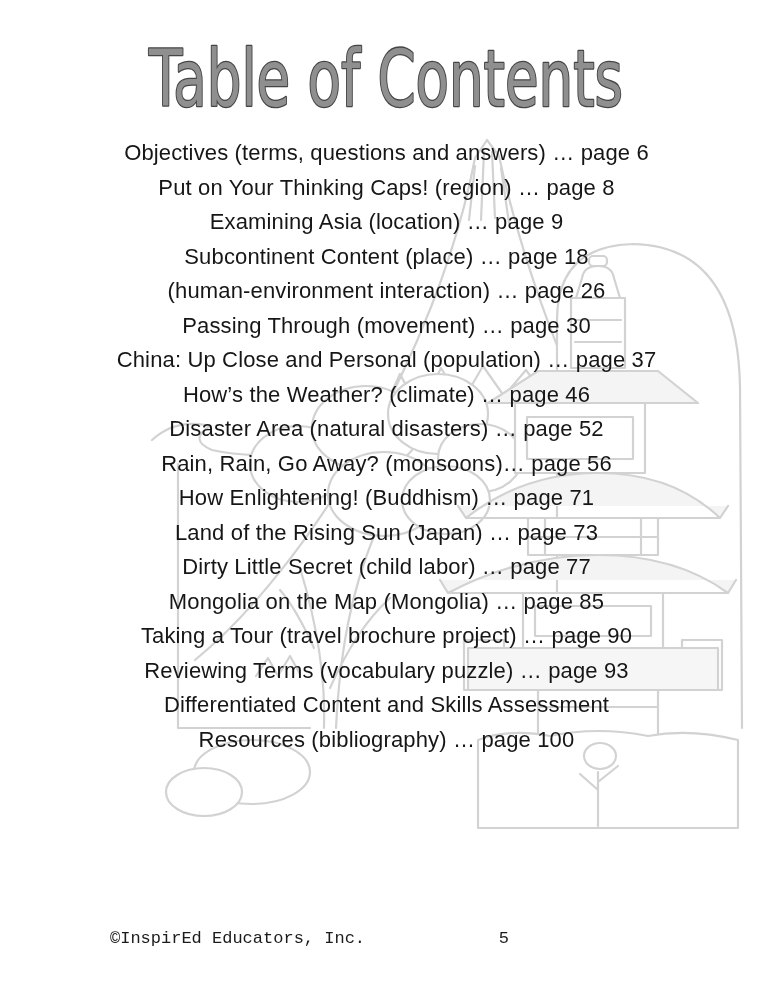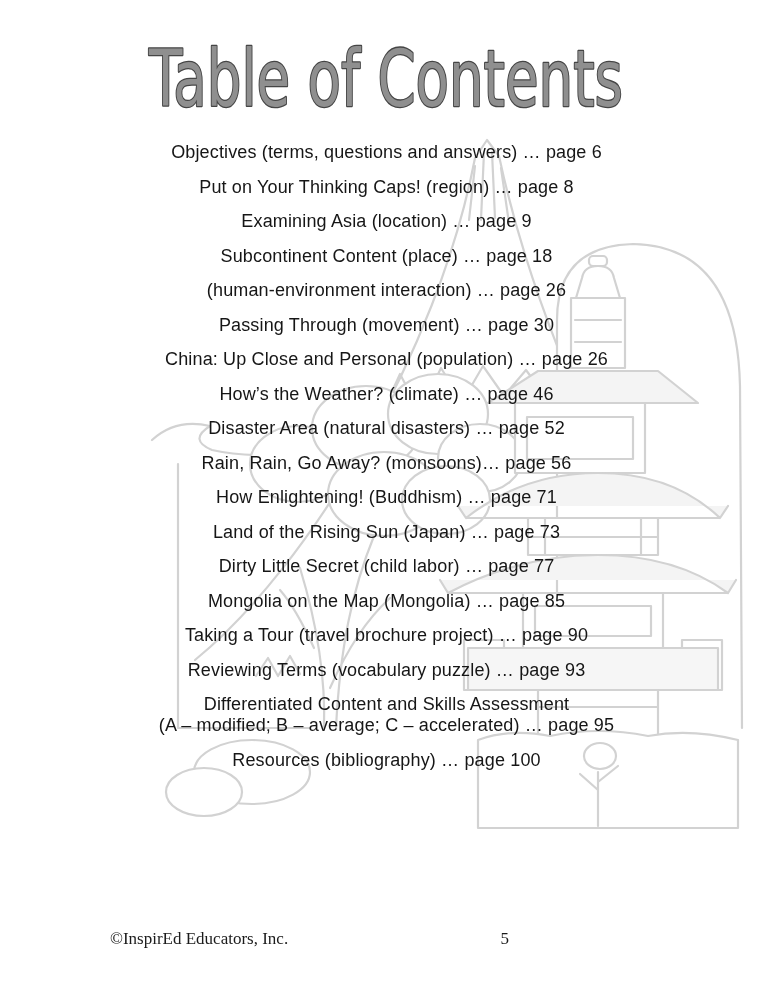--- a/index.html
+++ b/index.html
@@ -27,34 +27,34 @@
     stroke-linejoin: round;
   }
   .toc {
     position: absolute;
     top: 142px; left: 0; width: 773px;
     z-index: 1;
     text-align: center;
     color: #161616;
   }
   .entry {
-    font-size: 18px;
+    font-size: 22px;
     line-height: 21px;
     margin-bottom: 13.5px;
     letter-spacing: 0.15px;
   }
   .footer {
     position: absolute;
     top: 929px; left: 0; width: 620px;
     box-sizing: border-box;
     padding: 0 111px 0 110px;
     display: flex;
     justify-content: space-between;
     align-items: baseline;
-    font-family: Liberation Serif, serif;
+    font-family: Liberation Mono, monospace;
     font-size: 17px;
     color: #1b1b1b;
     z-index: 2;
   }
 </style>
 </head>
 <body>
 
 <svg class="watermark" width="622" height="712" viewBox="0 0 622 712">
   <g stroke="#d2d2d2" stroke-width="2.2" fill="none" stroke-linejoin="round" stroke-linecap="round">
@@ -129,21 +129,21 @@
   <div class="entry">
       <div>Subcontinent Content (place) … page 18</div>
     </div>
   <div class="entry">
     <div>(human-environment interaction) … page 26</div>
   </div>
   <div class="entry">
       <div>Passing Through (movement) … page 30</div>
     </div>
   <div class="entry">
-      <div>China: Up Close and Personal (population) … page 26</div>
+      <div>China: Up Close and Personal (population) … page 37</div>
     </div>
   <div class="entry">
       <div>How’s the Weather? (climate) … page 46</div>
     </div>
   <div class="entry">
       <div>Disaster Area (natural disasters) … page 52</div>
     </div>
   <div class="entry">
       <div>Rain, Rain, Go Away? (monsoons)… page 56</div>
     </div>
@@ -160,21 +160,20 @@
       <div>Mongolia on the Map (Mongolia) … page 85</div>
     </div>
   <div class="entry">
       <div>Taking a Tour (travel brochure project) … page 90</div>
     </div>
   <div class="entry">
       <div>Reviewing Terms (vocabulary puzzle) … page 93</div>
     </div>
   <div class="entry">
     <div>Differentiated Content and Skills Assessment</div>
-    <div>(A – modified; B – average; C – accelerated) … page 95</div>
   </div>
   <div class="entry">
       <div>Resources (bibliography) … page 100</div>
     </div>
 </div>
 
 <div class="footer">
   <span>©InspirEd Educators, Inc.</span>
   <span>5</span>
 </div>

